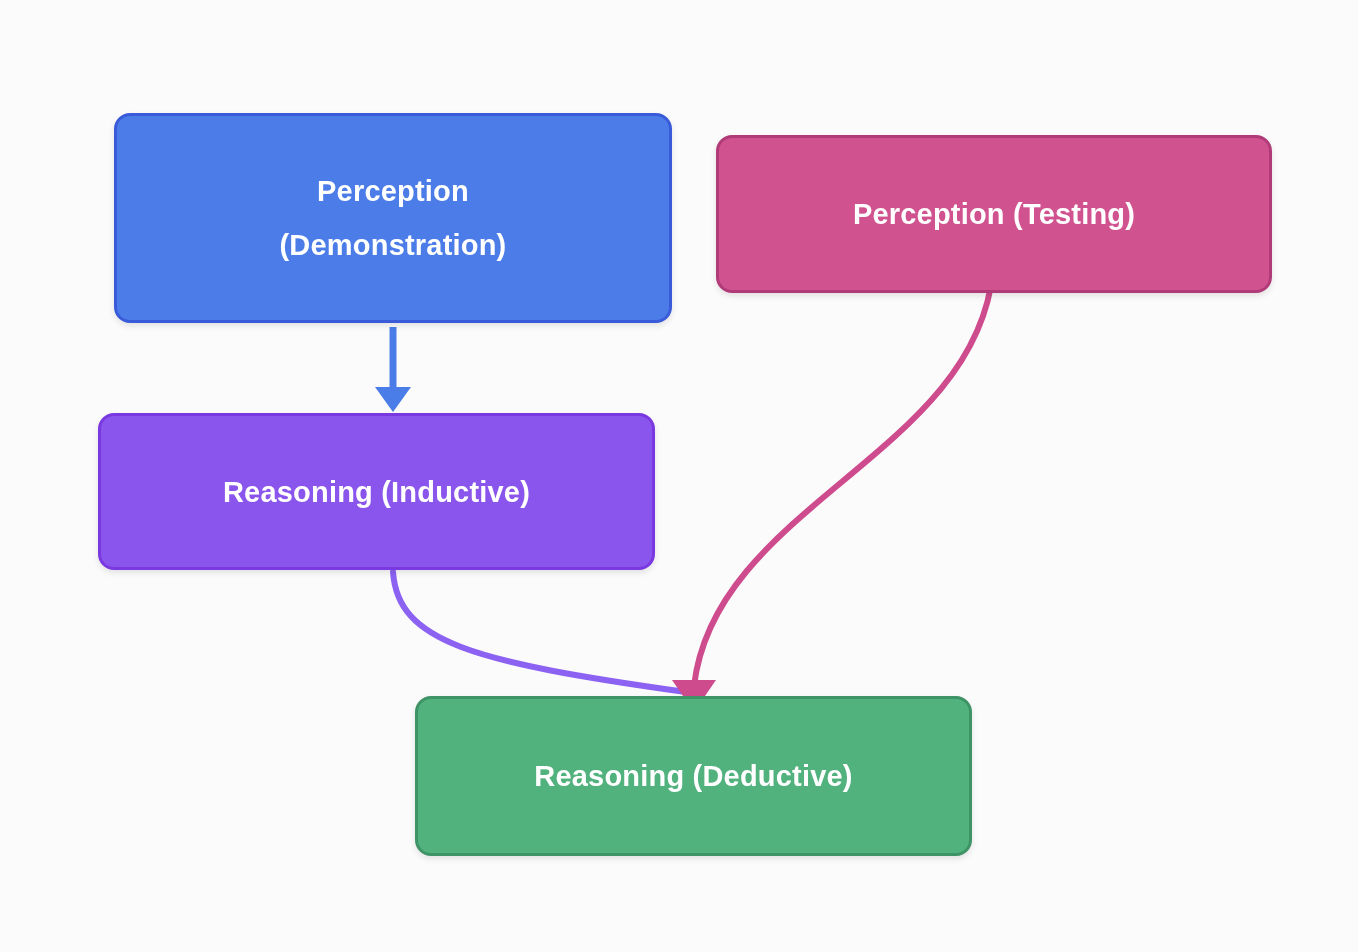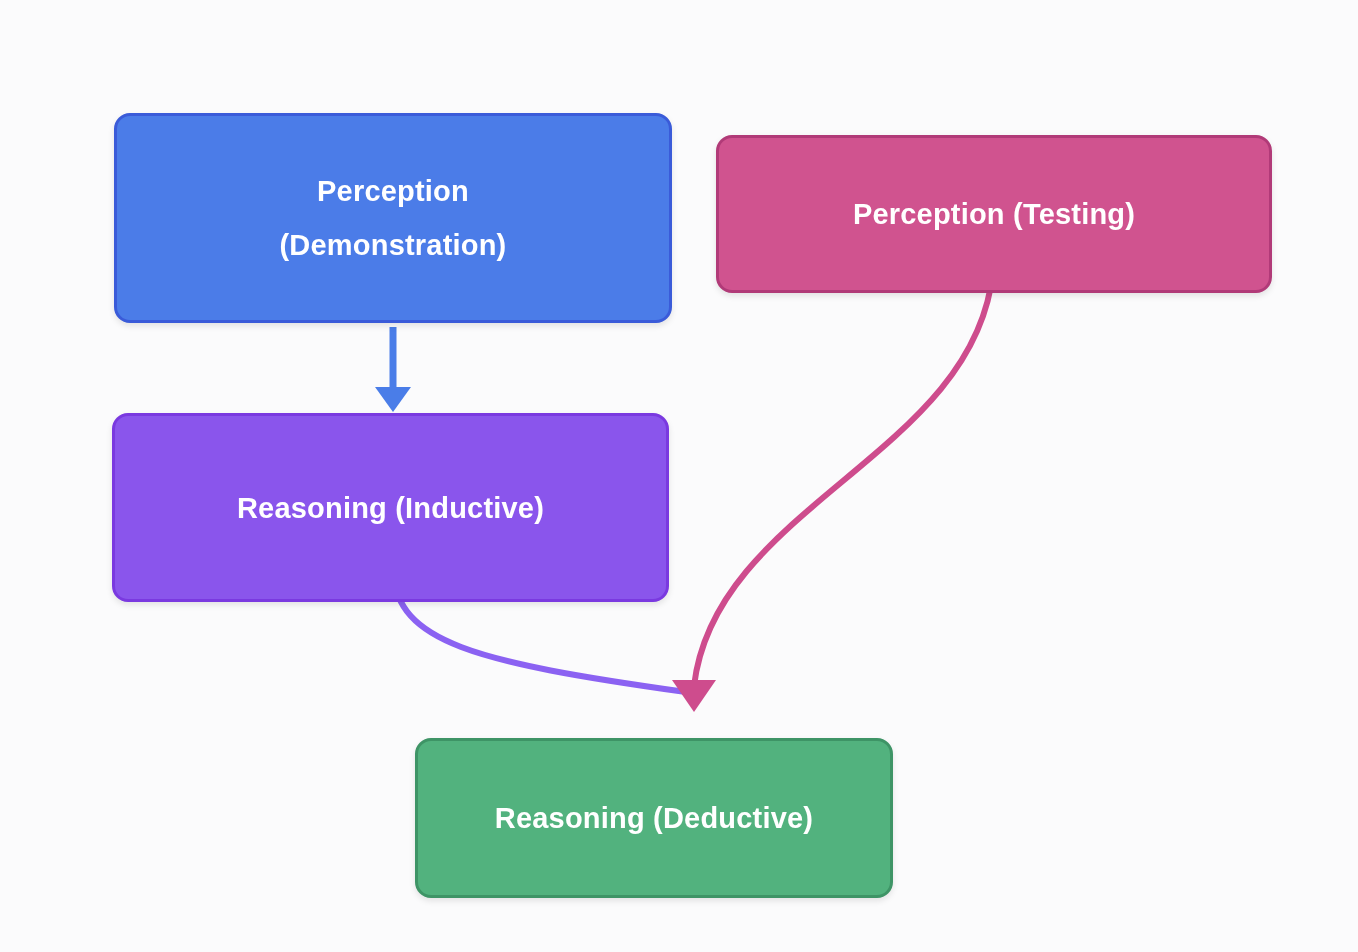--- a/index.html
+++ b/index.html
@@ -48,26 +48,26 @@
     background: #4b7ce8;
     border-color: #3a5bd9;
   }
   .node-pink {
     left: 716px; top: 111px; width: 556px; height: 158px;
     background: #d0538f;
     border-color: #b13a78;
     margin-top: 24px;
   }
   .node-purple {
-    left: 112px; top: 413px; width: 557px; height: 189px;
+    left: 98px; top: 413px; width: 557px; height: 157px;
     background: #8a55ec;
     border-color: #7a39e0;
   }
   .node-green {
-    left: 415px; top: 738px; width: 478px; height: 160px;
+    left: 415px; top: 696px; width: 557px; height: 160px;
     background: #52b27e;
     border-color: #3e9466;
   }
 </style>
 </head>
 <body>
 
 <div class="canvas">
 
   <svg class="edges-layer" width="1358" height="952" viewBox="0 0 1358 952" xmlns="http://www.w3.org/2000/svg">

